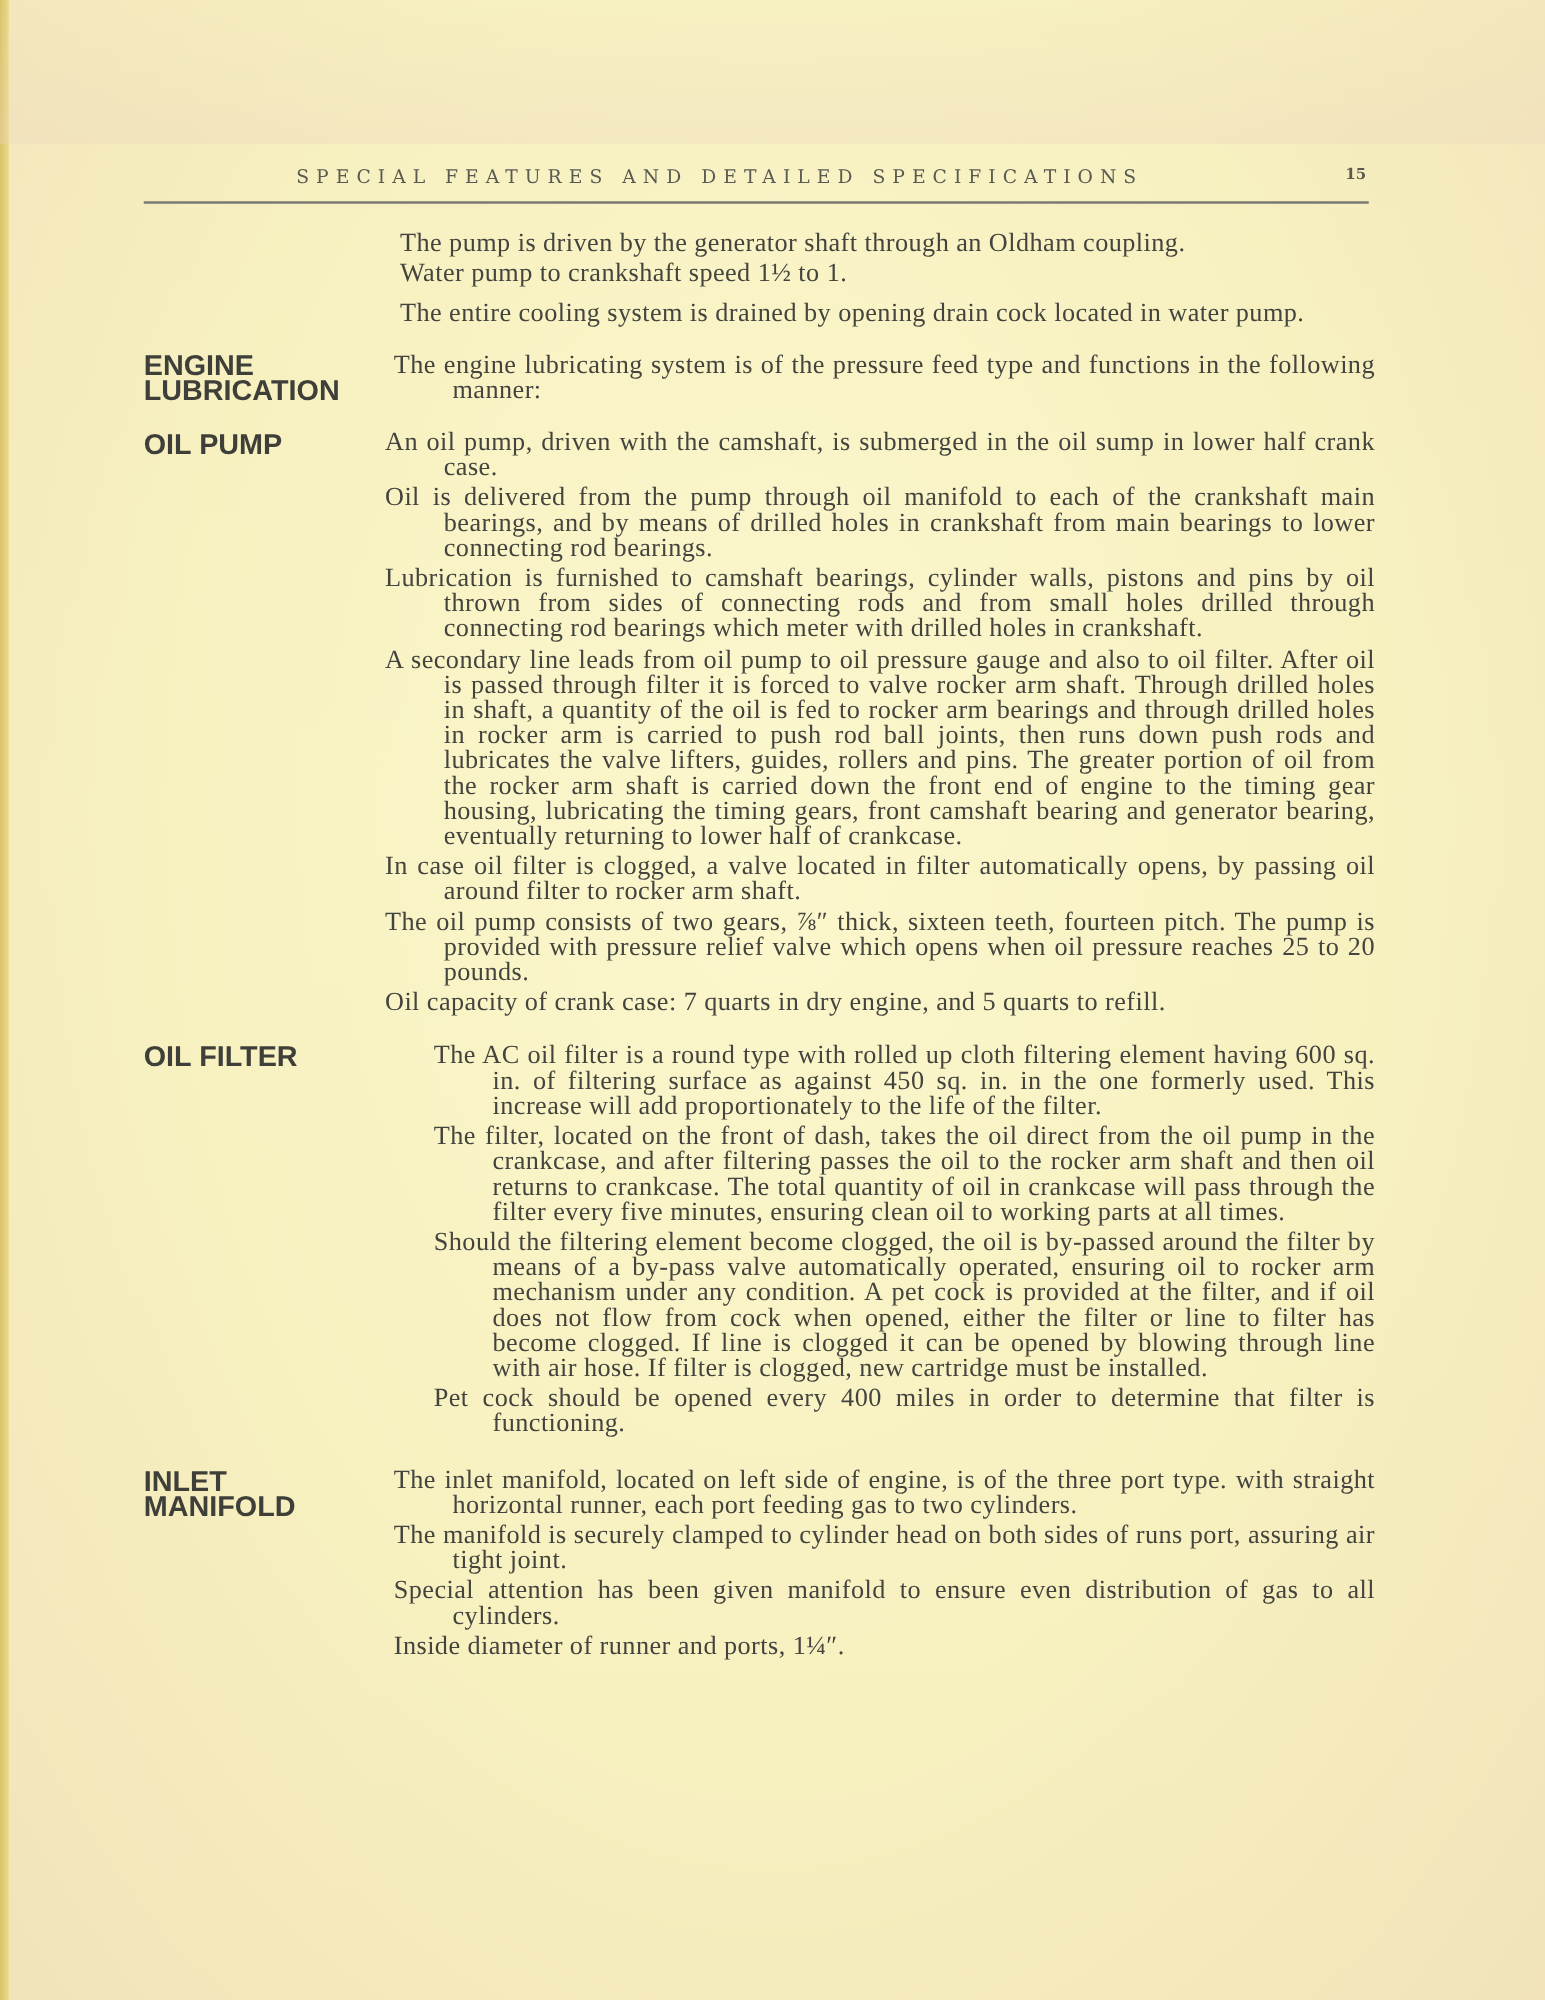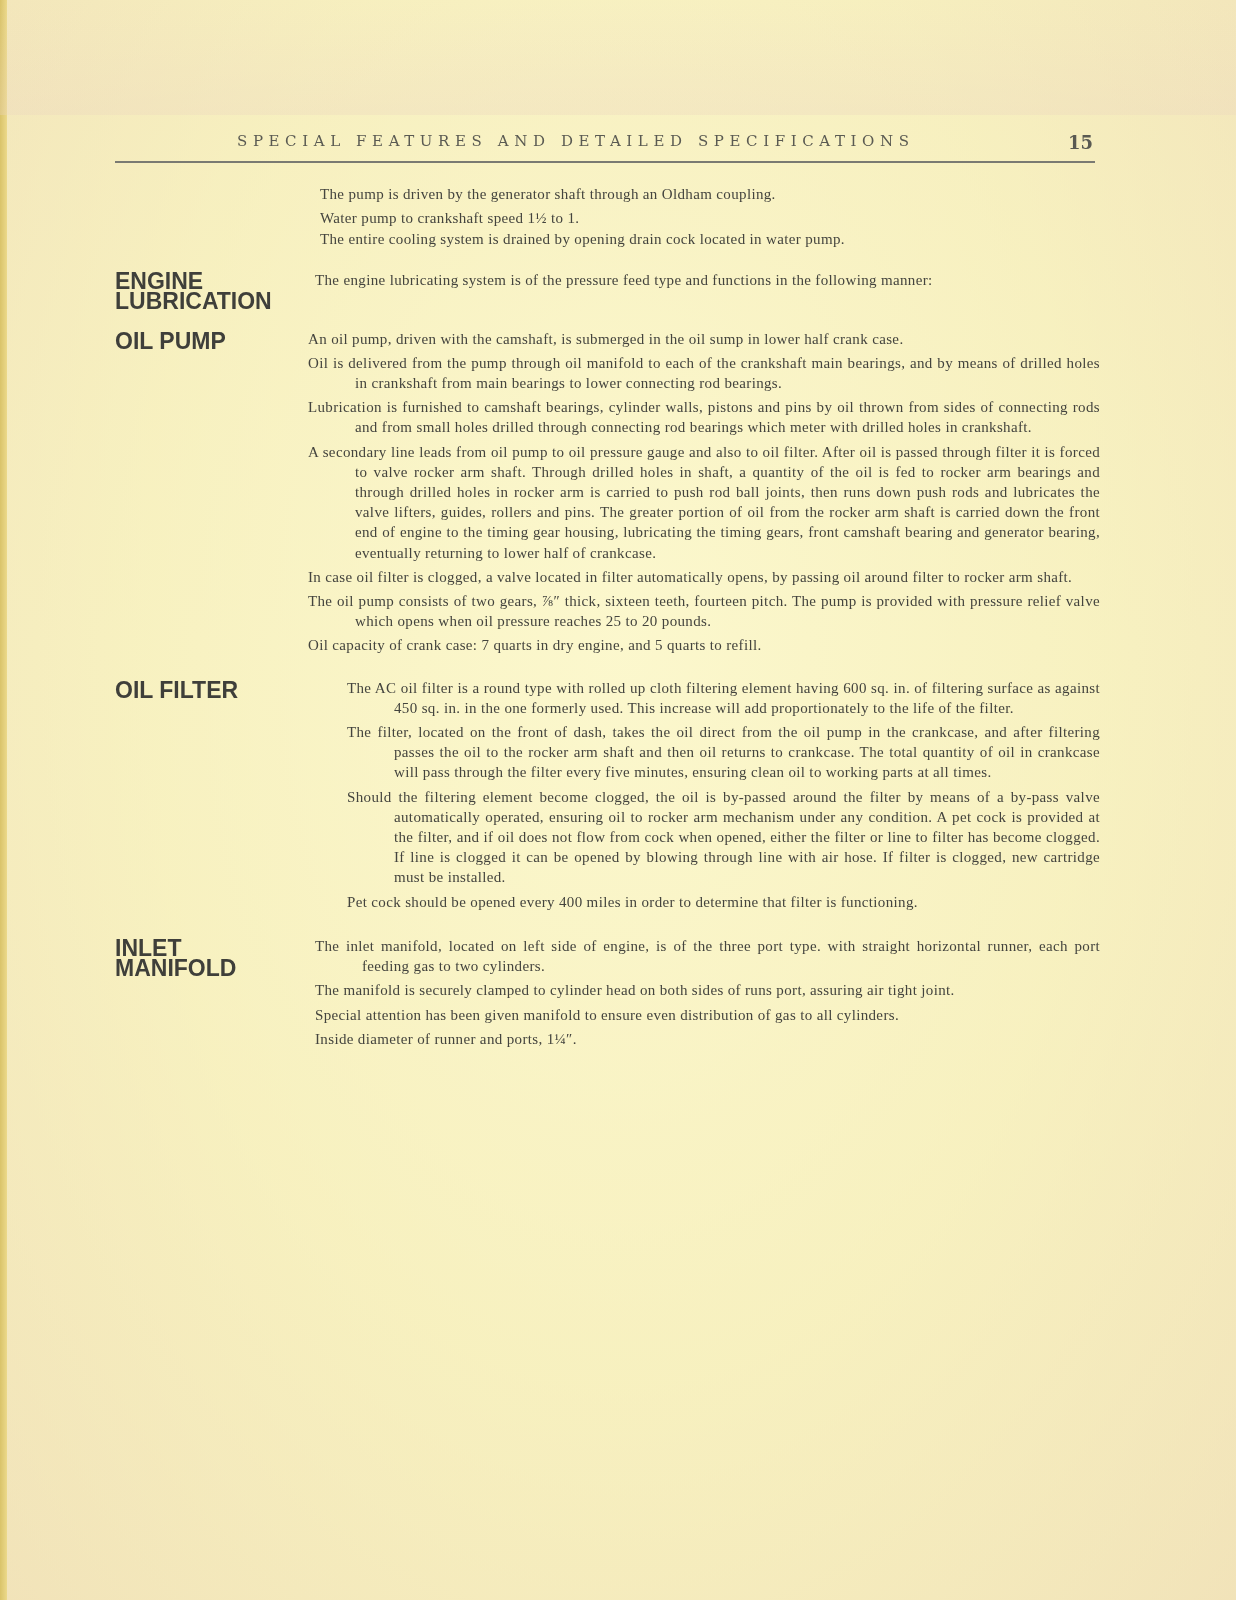--- a/index.html
+++ b/index.html
@@ -52,21 +52,21 @@
     position: absolute;
     left: 122px;
     top: 0;
   }
   .running-head .page-num {
     position: absolute;
     right: 0;
     top: 0;
     letter-spacing: 0;
     font-weight: bold;
-    font-size: 18px;
+    font-size: 12px;
   }
   .rule {
     position: absolute;
     left: 115px;
     width: 980px;
     top: 161px;
     height: 2px;
     background: #7a7a72;
     z-index: 2;
   }
@@ -91,21 +91,21 @@
     color: #3f3f3a;
     padding-top: 2px;
     white-space: pre-line;
   }
   .body-col {
     flex: 1;
     padding-left: 0;
   }
   .para {
     font-family: "Liberation Serif", "DejaVu Serif", serif;
-    font-size: 15px;
+    font-size: 21px;
     line-height: 20.2px;
     text-align: justify;
     padding-left: 47px;
     text-indent: -47px;
     margin: 0 0 4px 0;
     color: #44443e;
     letter-spacing: 0.35px;
   }
   .sec-intro .para { margin-left: 5px; }
   .sec-intro { margin-bottom: 16px; }
@@ -126,21 +126,21 @@
     <span class="page-num">15</span>
   </div>
   <div class="rule"></div>
 
   <div class="content">
 
     <div class="section sec-intro">
       <div class="side-head"></div>
       <div class="body-col">
         <p class="para">The pump is driven by the generator shaft through an Oldham coupling.</p>
-        <p class="para" style="margin-bottom:1px">Water pump to crankshaft speed 1½ to 1.</p>
+        <p class="para" style="margin-bottom:12px">Water pump to crankshaft speed 1½ to 1.</p>
         <p class="para">The entire cooling system is drained by opening drain cock located in water pump.</p>
       </div>
     </div>
 
     <div class="section sec-lub">
       <div class="side-head">ENGINE
 LUBRICATION</div>
       <div class="body-col">
         <p class="para">The engine lubricating system is of the pressure feed type and functions in the following manner:</p>
       </div>

